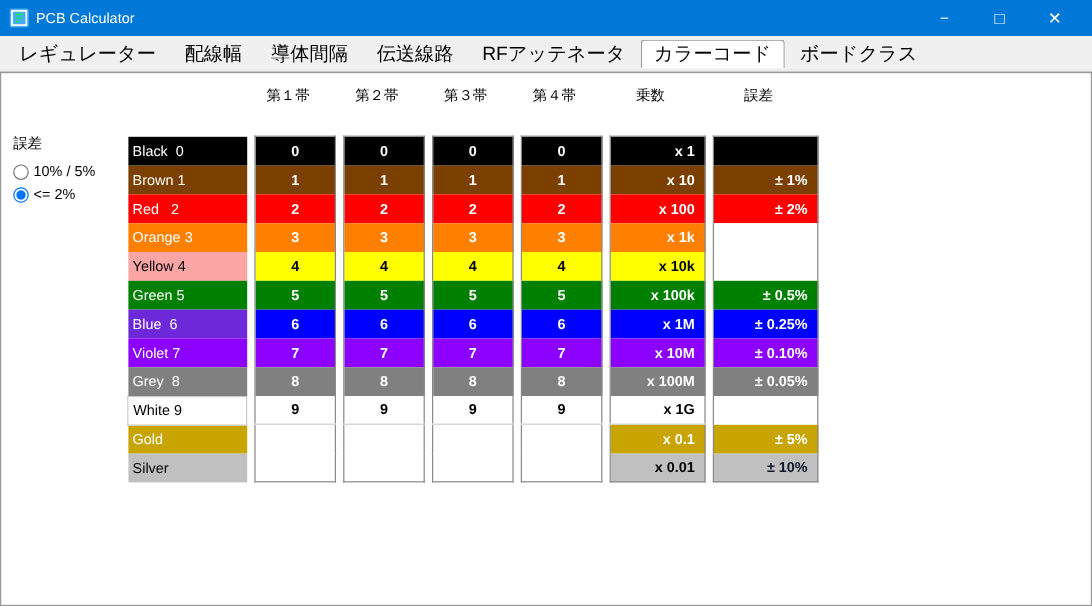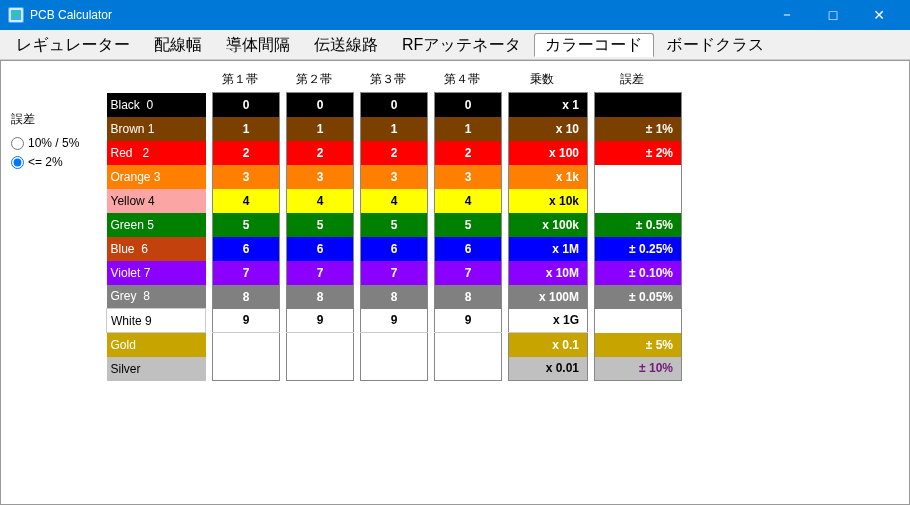--- a/index.html
+++ b/index.html
@@ -123,21 +123,22 @@
     .col-header {
       text-align: center;
       font-size: 12px;
       width: 68px;
     }
     .col-header.wide { width: 80px; }
     .col-header.wider { width: 88px; }
     .tables-row {
       display: flex;
       gap: 6px;
-      align-items: center;
+      align-items: flex-end;
+      margin-top: 21px;
     }
     .color-band-table {
       border: 1px solid #888;
       border-collapse: collapse;
       width: 68px;
     }
     .multiplier-table {
       border: 1px solid #888;
       border-collapse: collapse;
       width: 80px;
@@ -193,21 +194,21 @@
     .row-silver { background-color: #C0C0C0; color: black !important; }
     .row-empty { background-color: white; }
     .tolerance-black { background-color: #000000; color: white; }
     .tolerance-brown { background-color: #7B3F00; color: white; }
     .tolerance-red { background-color: #FF0000; color: white; }
     .tolerance-green { background-color: #008000; color: white; }
     .tolerance-blue { background-color: #0000FF; color: white; }
     .tolerance-violet { background-color: #8B00FF; color: white; }
     .tolerance-grey { background-color: #808080; color: white; padding-left: 12px; }
     .tolerance-gold { background-color: #C8A400; color: white; }
-    .tolerance-silver { background-color: #C0C0C0; color: #701a75; }
+    .tolerance-silver { background-color: #C0C0C0; color: #0f172a; }
     .tolerance-empty { background-color: white; color: white; }
   </style>
 </head>
 <body>
 
 <div class="title-bar">
   <div class="title-bar-icon">
     <svg width="14" height="14" viewBox="0 0 14 14">
         <rect x="1" y="1" width="12" height="12" fill="none" stroke="white" stroke-width="1.5"></rect>
         <line x1="4" y1="4" x2="10" y2="4" stroke="lime" stroke-width="1"></line>
@@ -276,21 +277,21 @@
         <tr>
               <td style="background:#FF8000;color:white">Orange 3</td>
             </tr>
         <tr>
               <td style="background:#fca5a5;color:black">Yellow 4</td>
             </tr>
         <tr>
               <td style="background:#008000;color:white">Green&nbsp;5</td>
             </tr>
         <tr>
-              <td style="background:#c2410c;color:white">Blue&nbsp;&nbsp;6</td>
+              <td style="background:#6d28d9;color:white">Blue&nbsp;&nbsp;6</td>
             </tr>
         <tr>
               <td style="background:#8B00FF;color:white">Violet 7</td>
             </tr>
         <tr>
               <td style="background:#808080;color:white">Grey&nbsp;&nbsp;8</td>
             </tr>
         <tr>
               <td style="background:#FFFFFF;color:black;border:1px solid #ccc">White&nbsp;9</td>
             </tr>

